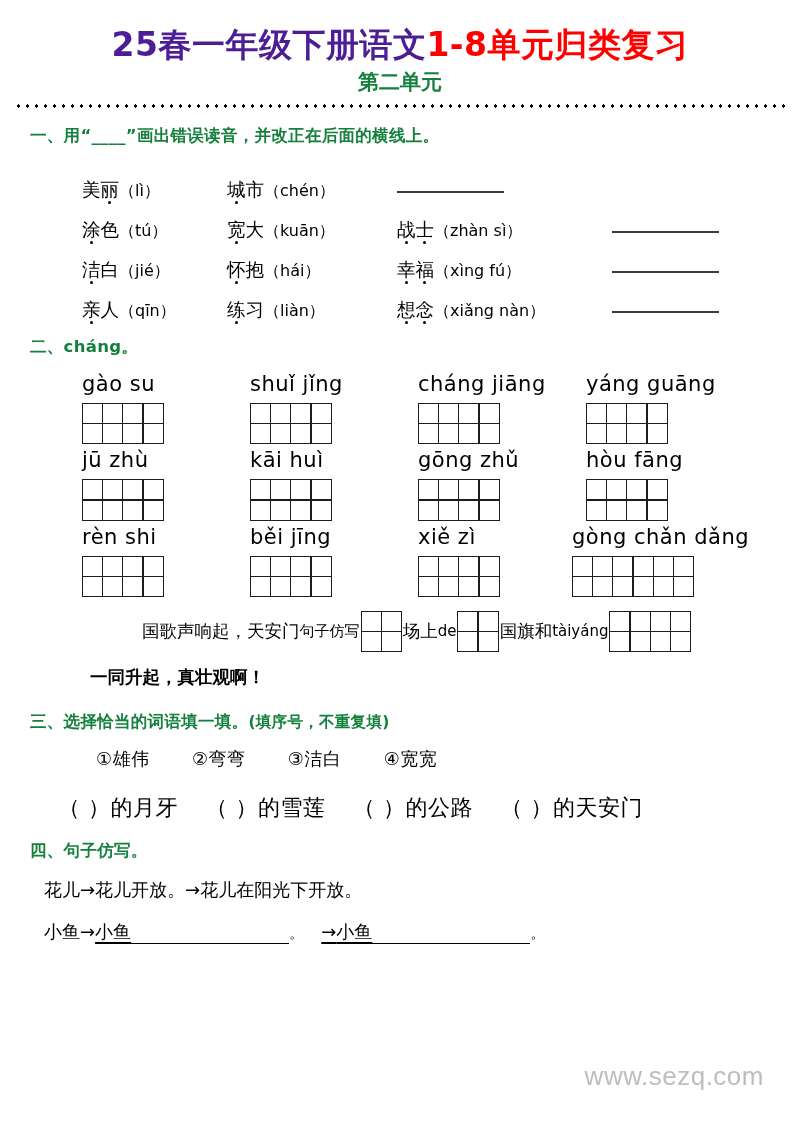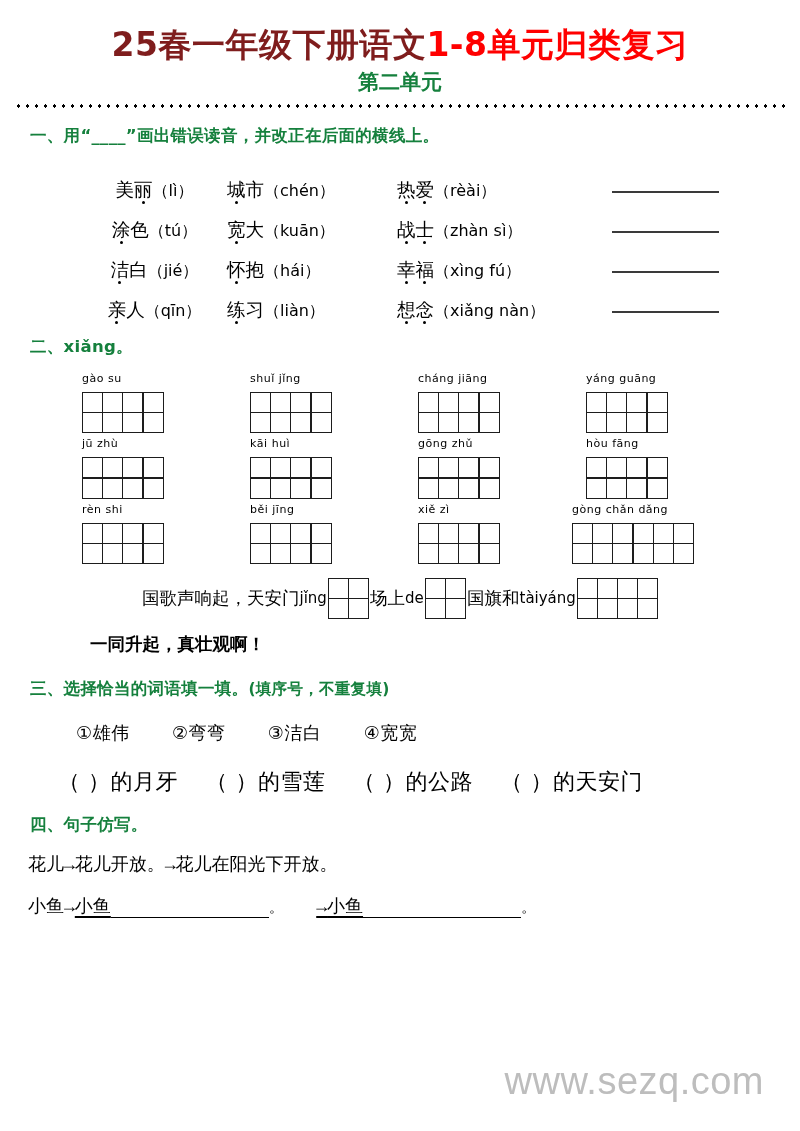--- a/index.html
+++ b/index.html
@@ -21,21 +21,21 @@
     text-align: center;
     padding-top: 26px;
   }
   .main-title {
     font-size: 33px;
     font-weight: bold;
     line-height: 1.18;
     letter-spacing: 0.5px;
     white-space: nowrap;
   }
-  .t-black { color: #7f1d1d; text-align: center; }
+  .t-black { color: #4c1d95; text-align: center; }
   .t-red   { color: #ff0000; }
   .sub-title {
     color: #15803d;
     font-size: 21px;
     font-weight: bold;
     margin-top: 5px;
     line-height: 1.2;
   }
 
   
@@ -66,21 +66,21 @@
   .s1-row {
     display: flex;
     align-items: flex-end;
     height: 40px;
   }
   .s1-cell {
     font-size: 18px;
     white-space: nowrap;
     line-height: 1;
   }
-  .c1 { width: 145px; text-align: center; }
+  .c1 { width: 145px; }
   .c2 { width: 170px; }
   .c3 { width: 215px; }
   .hanzi { font-size: 18.5px; }
   .py { font-size: 16px; font-family: "DejaVu Sans", sans-serif; }
   
   .dotu {
     position: relative;
     display: inline-block;
   }
   .dotu::after {
@@ -116,21 +116,21 @@
     align-items: flex-start;
   }
   .s2-item {
     width: 168px;
     display: flex;
     flex-direction: column;
     align-items: flex-start;
   }
   .s2-item.wide { width: 190px; }
   .s2-py {
-    font-size: 11px;
+    font-size: 21px;
     letter-spacing: 0.5px;
     margin-bottom: 7px;
     white-space: nowrap;
     padding-left: 22px;
   }
   .s2-py.shift { padding-left: 8px; }
   .gridwrap { padding-left: 22px; }
   .gridwrap.shift { padding-left: 8px; }
 
   
@@ -160,63 +160,62 @@
     display: flex;
     align-items: center;
     white-space: nowrap;
   }
   .inline-row .py { font-size: 15px; }
   .inline-tz { margin: 0 1px; }
   .sent2 { padding-left: 0; margin-top: 8px; font-weight: bold; }
 
   
   .s3-options {
-    margin-top: 21px;
-    padding-left: 76px;
+    margin-top: 14px;
+    padding-left: 96px;
     font-size: 18px;
     letter-spacing: 0.5px;
   }
   .s3-options span { margin-right: 36px; }
   .s3-blanks {
     margin-top: 22px;
     padding-left: 58px;
     font-size: 22px;
     letter-spacing: 0.5px;
   }
   .s3-blanks .grp { margin-right: 20px; white-space: nowrap; }
 
   
   .s4-line {
-    padding-left: 28px;
+    padding-left: 44px;
     font-size: 18px;
     margin-top: 16px;
     white-space: nowrap;
-    font-family: Liberation Mono, monospace;
   }
   .s4-line2 { margin-top: 18px; }
   .uline {
     text-decoration: underline;
     text-underline-offset: 4px;
     text-decoration-thickness: 1.6px;
   }
   .blank-u {
     display: inline-block;
     border-bottom: 1.6px solid #000;
     vertical-align: bottom;
   }
   .bu-1 { width: 158px; }
   .bu-2 { width: 158px; }
   .smallperiod { font-size: 15px; }
 
   
   .watermark {
     position: absolute;
     right: 36px;
-    bottom: 28px;
-    font-size: 38px;
+    bottom: 39px;
+    font-size: 26px;
     color: #bdbdbd;
     letter-spacing: 0.5px;
     font-family: "Liberation Sans", sans-serif;
   }
 </style>
 </head>
 <body>
 
 <div class="title-wrap">
   <div class="main-title">
@@ -227,21 +226,20 @@
 
 <div class="dot-rule"></div>
 
 <div class="sec-head">一、用“____”画出错误读音，并改正在后面的横线上。</div>
 
 <div class="s1">
 
   <div class="s1-row">
     <div class="s1-cell c1"><span class="hanzi">美</span><span class="hanzi dotu">丽</span><span class="py">（lì）</span></div>
     <div class="s1-cell c2"><span class="hanzi dotu">城</span><span class="hanzi">市</span><span class="py">（chén）</span></div>
-    <div class="s1-cell c3"><span class="hanzi dotu">热</span><span class="hanzi dotu">爱</span><span class="py">（rèài）</span></div>
     <div class="s1-linecell">
         <div class="ansline"></div>
       </div>
   </div>
 
   <div class="s1-row">
     <div class="s1-cell c1"><span class="hanzi dotu">涂</span><span class="hanzi">色</span><span class="py">（tú）</span></div>
     <div class="s1-cell c2"><span class="hanzi dotu">宽</span><span class="hanzi">大</span><span class="py">（kuān）</span></div>
     <div class="s1-cell c3"><span class="hanzi dotu">战</span><span class="hanzi dotu">士</span><span class="py">（zhàn sì）</span></div>
     <div class="s1-linecell">
@@ -262,21 +260,21 @@
     <div class="s1-cell c1"><span class="hanzi dotu">亲</span><span class="hanzi">人</span><span class="py">（qīn）</span></div>
     <div class="s1-cell c2"><span class="hanzi dotu">练</span><span class="hanzi">习</span><span class="py">（liàn）</span></div>
     <div class="s1-cell c3"><span class="hanzi dotu">想</span><span class="hanzi dotu">念</span><span class="py">（xiǎng nàn）</span></div>
     <div class="s1-linecell">
         <div class="ansline"></div>
       </div>
   </div>
 
 </div>
 
-<div class="sec-head">二、xiǎng。</div>
+<div class="sec-head">二、cháng。</div>
 
 <div class="s2">
 
   <div class="s2-row s2-block">
     <div class="s2-item">
       <div class="s2-py">gào su</div>
       <div class="gridwrap">
           <div class="tz" style="grid-template-rows: repeat(2, auto);">
             <span class="cell"></span>
             <span class="cell"></span>
@@ -462,21 +460,21 @@
             <span class="cell"></span>
             <span class="cell"></span>
           </div>
         </div>
     </div>
   </div>
 
   <div class="s2-sentence">
     <div class="inline-row indent">
       <span>国歌声响起，天安门</span>
-      <span class="py">jǐng</span>
+      <span class="py">句子仿写</span>
       <span class="inline-tz">
           <span class="tz" style="grid-template-rows: repeat(2, auto);">
             <span class="cell"></span>
             <span class="cell"></span>
             <span class="cell"></span>
             <span class="cell"></span>
           </span>
         </span>
       <span>场上</span>
       <span class="py">de</span>

